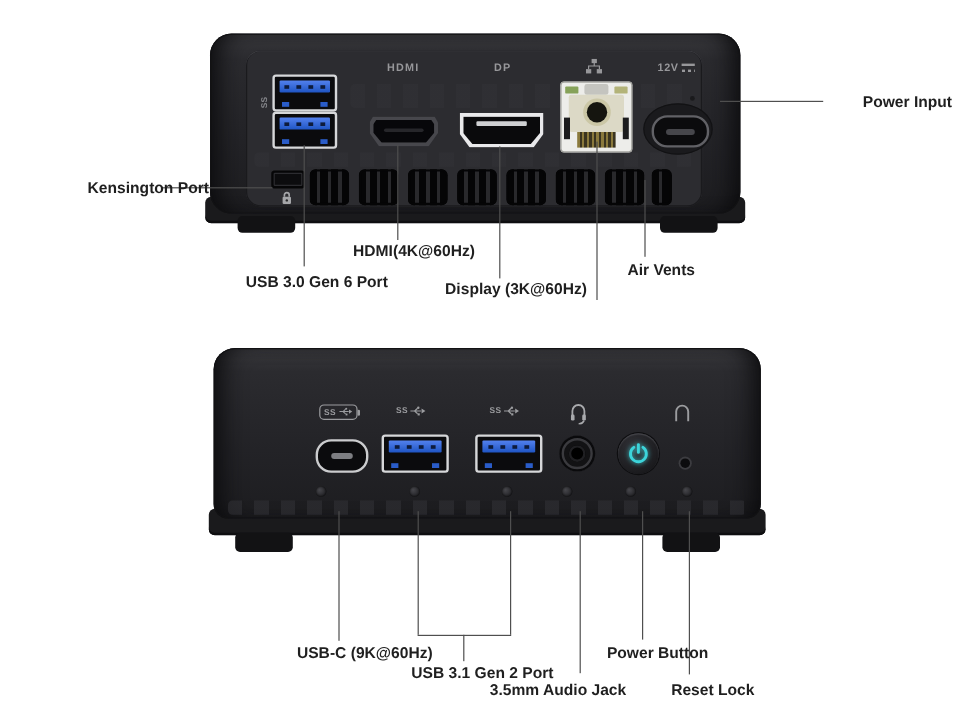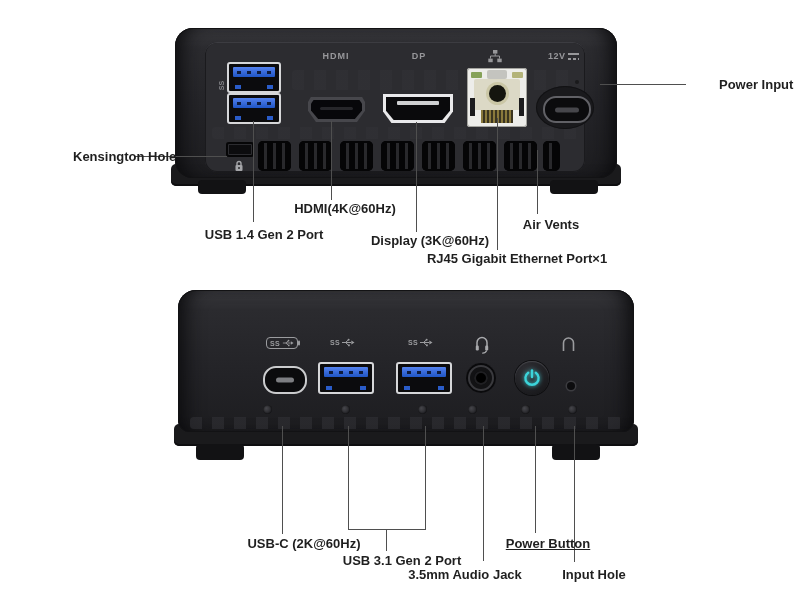--- a/index.html
+++ b/index.html
@@ -151,27 +151,26 @@
   </div>
 
   <div class="lineH" style="left:135px;top:156px;width:92px;"></div>
   <div class="lineH" style="left:600px;top:84px;width:86px;"></div>
   <div class="lineV" style="left:253px;top:121px;height:101px;"></div>
   <div class="lineV" style="left:331px;top:121px;height:79px;"></div>
   <div class="lineV" style="left:416px;top:122px;height:110px;"></div>
   <div class="lineV" style="left:497px;top:118px;height:132px;"></div>
   <div class="lineV" style="left:537px;top:150px;height:64px;"></div>
 
-  <div class="callout" style="left:45px;top:149px;">Kensington Hole</div>
+  <div class="callout" style="left:45px;top:149px;">Kensington Port</div>
   <div class="callout" style="left:691px;top:77px;">Power Input</div>
-  <div class="callout ctr" style="left:250px;top:227px;">USB 1.4 Gen 2 Port</div>
+  <div class="callout ctr" style="left:250px;top:227px;">USB 3.0 Gen 6 Port</div>
   <div class="callout ctr" style="left:331px;top:201px;">HDMI(4K@60Hz)</div>
   <div class="callout ctr" style="left:416px;top:233px;">Display (3K@60Hz)</div>
   <div class="callout ctr" style="left:537px;top:217px;">Air Vents</div>
-  <div class="callout ctr" style="left:503px;top:251px;">RJ45 Gigabit Ethernet Port×1</div>
 
   <div>
     <div class="skirt" style="left:174px;top:424px;width:464px;height:22px;"></div>
     <div class="foot" style="left:196px;top:444px;width:48px;height:16px;"></div>
     <div class="foot" style="left:552px;top:444px;width:48px;height:16px;"></div>
     <div class="body-rear" style="left:178px;top:290px;width:456px;height:142px;border-radius:18px 18px 12px 12px;"></div>
     <div class="deco-slots" style="left:190px;top:417px;width:432px;height:12px;opacity:.5;"></div>
 
     <div class="screw" style="left:263px;top:405px;"></div>
     <div class="screw" style="left:341px;top:405px;"></div>
@@ -260,19 +259,19 @@
 
   <div class="lineV" style="left:282px;top:426px;height:108px;"></div>
   <div class="lineV" style="left:348px;top:426px;height:103px;"></div>
   <div class="lineV" style="left:425px;top:426px;height:103px;"></div>
   <div class="lineH" style="left:348px;top:529px;width:78px;"></div>
   <div class="lineV" style="left:386px;top:529px;height:22px;"></div>
   <div class="lineV" style="left:483px;top:426px;height:135px;"></div>
   <div class="lineV" style="left:535px;top:426px;height:107px;"></div>
   <div class="lineV" style="left:574px;top:426px;height:136px;"></div>
 
-  <div class="callout ctr" style="left:290px;top:536px;">USB-C (2K@60Hz)</div>
+  <div class="callout ctr" style="left:290px;top:536px;">USB-C (9K@60Hz)</div>
   <div class="callout ctr" style="left:388px;top:553px;">USB 3.1 Gen 2 Port</div>
   <div class="callout ctr" style="left:451px;top:567px;">3.5mm Audio Jack</div>
-  <div class="callout ctr" style="left:534px;top:536px;text-decoration:underline;">Power Button</div>
-  <div class="callout ctr" style="left:580px;top:567px;">Input Hole</div>
+  <div class="callout ctr" style="left:534px;top:536px;">Power Button</div>
+  <div class="callout ctr" style="left:580px;top:567px;">Reset Lock</div>
 
 </div>
 
 </body></html>

